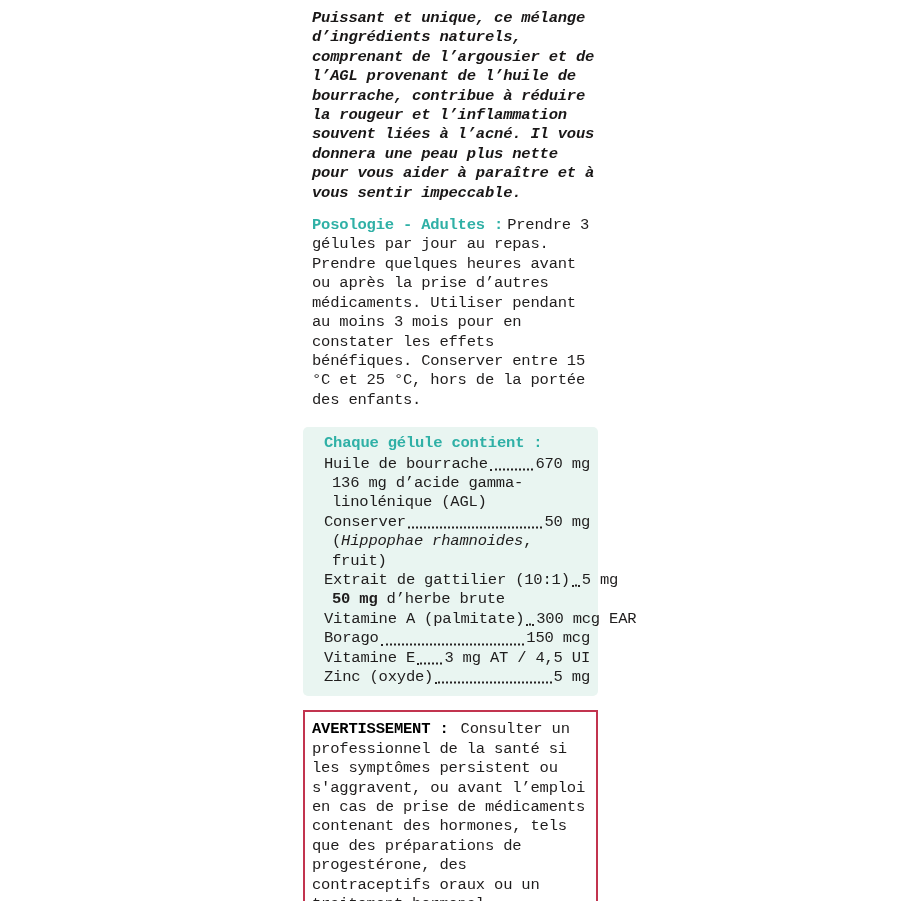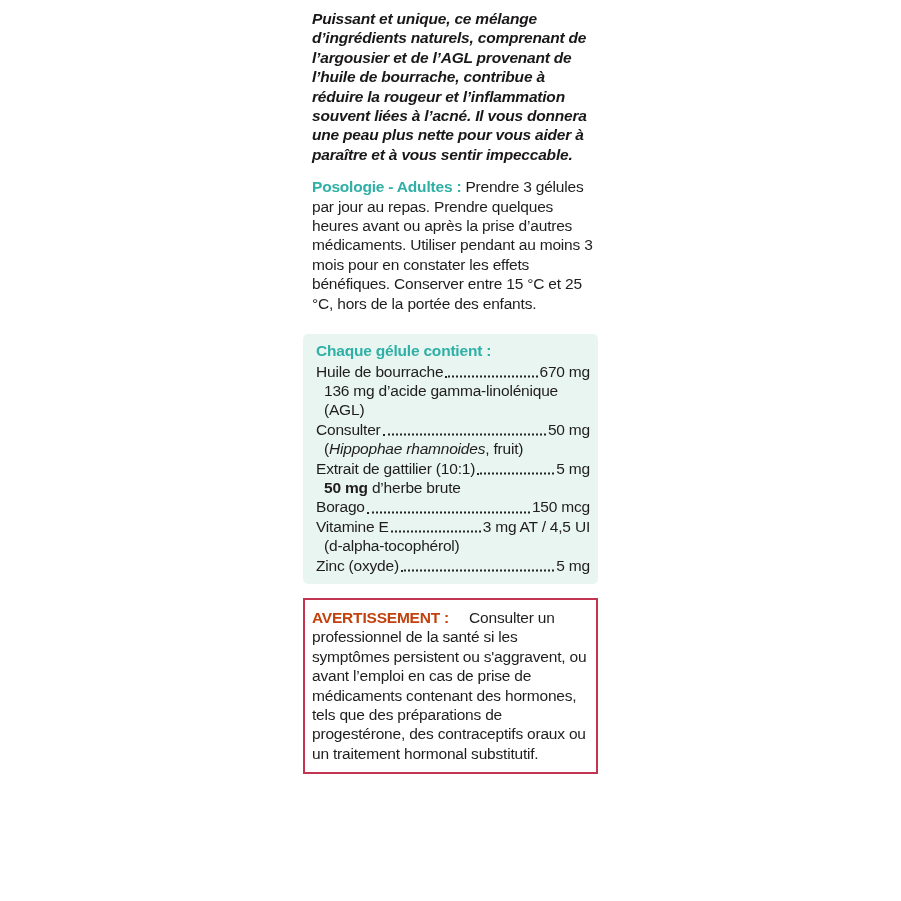--- a/index.html
+++ b/index.html
@@ -1,56 +1,56 @@
 <!DOCTYPE html>
 <html><head>
 <meta charset="utf-8">
 <style>
   html,body { margin:0; padding:0; background:#ffffff; }
   .page {
     position: relative;
     width: 901px; height: 901px;
     background: #ffffff;
     overflow: hidden;
-    font-family: Liberation Sans, sans-serif;
+    font-family: Liberation Mono, monospace;
     color: #1f1d1d;
     border-radius: 12px;
   }
   .column {
     width: 295px;
     margin: 0 auto;
     padding-top: 9px;
     font-size: 15.5px;
     line-height: 19.4px;
     letter-spacing: -0.2px;
   }
   .intro {
     margin: 0;
     padding: 0 0 13px 9px;
     font-style: italic;
     font-weight: bold;
     color: #191717;
   }
   .para { margin: 0; padding: 0 0 12px 9px; }
-  .para.dosage { padding-bottom: 20px; }
+  .para.dosage { padding-bottom: 7px; }
   .h-teal {
     color: #2fb0a6;
     font-weight: bold;
     margin-right: 4px;
   }
   .h-red {
-    color: #c2410c;
+    color: #000000;
     font-weight: bold;
-    margin-right: 20px;
+    margin-right: 12px;
   }
   .mint-box {
     background: #e9f5f1;
     border-radius: 5px;
-    padding: 7px 8px 9px 13px;
-    margin: 1px 0 14px 0;
+    padding: 7px 8px 9px 21px;
+    margin: 10px 0 14px 0;
   }
   .box-heading { margin-bottom: 1px; display: block; }
   .row { display: flex; }
   .row .nm { white-space: nowrap; }
   .row .dots {
     flex: 1 1 auto;
     margin: 0 2px;
     border-bottom: 2px dotted #262323;
     align-self: flex-end;
     transform: translateY(-3.5px);
@@ -78,46 +78,50 @@
       <span class="h-teal box-heading">Chaque gélule contient :</span>
 
       <div class="row">
         <span class="nm">Huile de bourrache</span>
           <span class="dots"></span>
           <span class="val">670 mg</span>
       </div>
       <div class="sub">136 mg d’acide gamma-linolénique (AGL)</div>
 
       <div class="row">
-        <span class="nm">Consulter</span>
+        <span class="nm">Conserver</span>
           <span class="dots"></span>
           <span class="val">50 mg</span>
       </div>
       <div class="sub"><span>(</span><i>Hippophae rhamnoides</i><span>, fruit)</span></div>
 
       <div class="row">
         <span class="nm">Extrait de gattilier (10:1)</span>
           <span class="dots"></span>
           <span class="val">5 mg</span>
       </div>
       <div class="sub"><b>50 mg</b><span> d’herbe brute</span></div>
 
+      <div class="row">
+        <span class="nm">Vitamine A (palmitate)</span>
+          <span class="dots"></span>
+          <span class="val">300 mcg EAR</span>
+      </div>
 
       <div class="row">
         <span class="nm">Borago</span>
           <span class="dots"></span>
           <span class="val">150 mcg</span>
       </div>
 
       <div class="row">
         <span class="nm">Vitamine E</span>
           <span class="dots"></span>
           <span class="val">3 mg AT / 4,5 UI</span>
       </div>
-      <div class="sub">(d-alpha-tocophérol)</div>
 
 
       <div class="row">
         <span class="nm">Zinc (oxyde)</span>
           <span class="dots"></span>
           <span class="val">5 mg</span>
       </div>
     </div>
 
 

